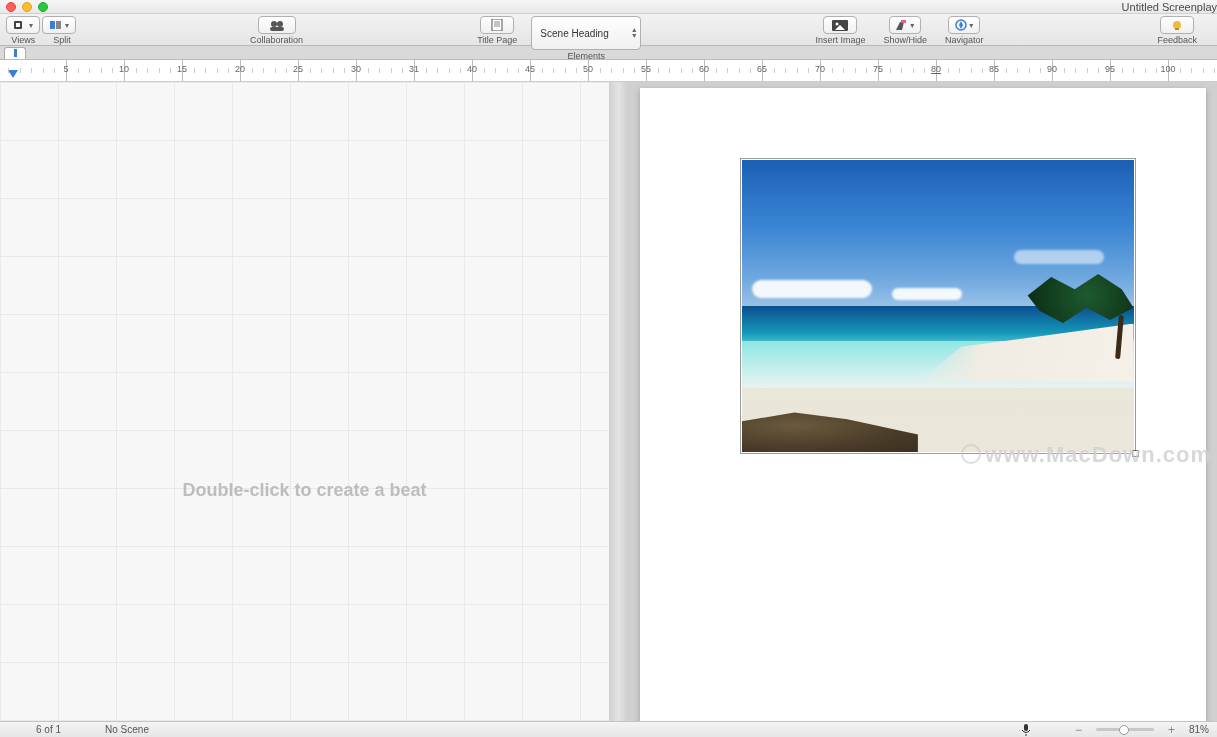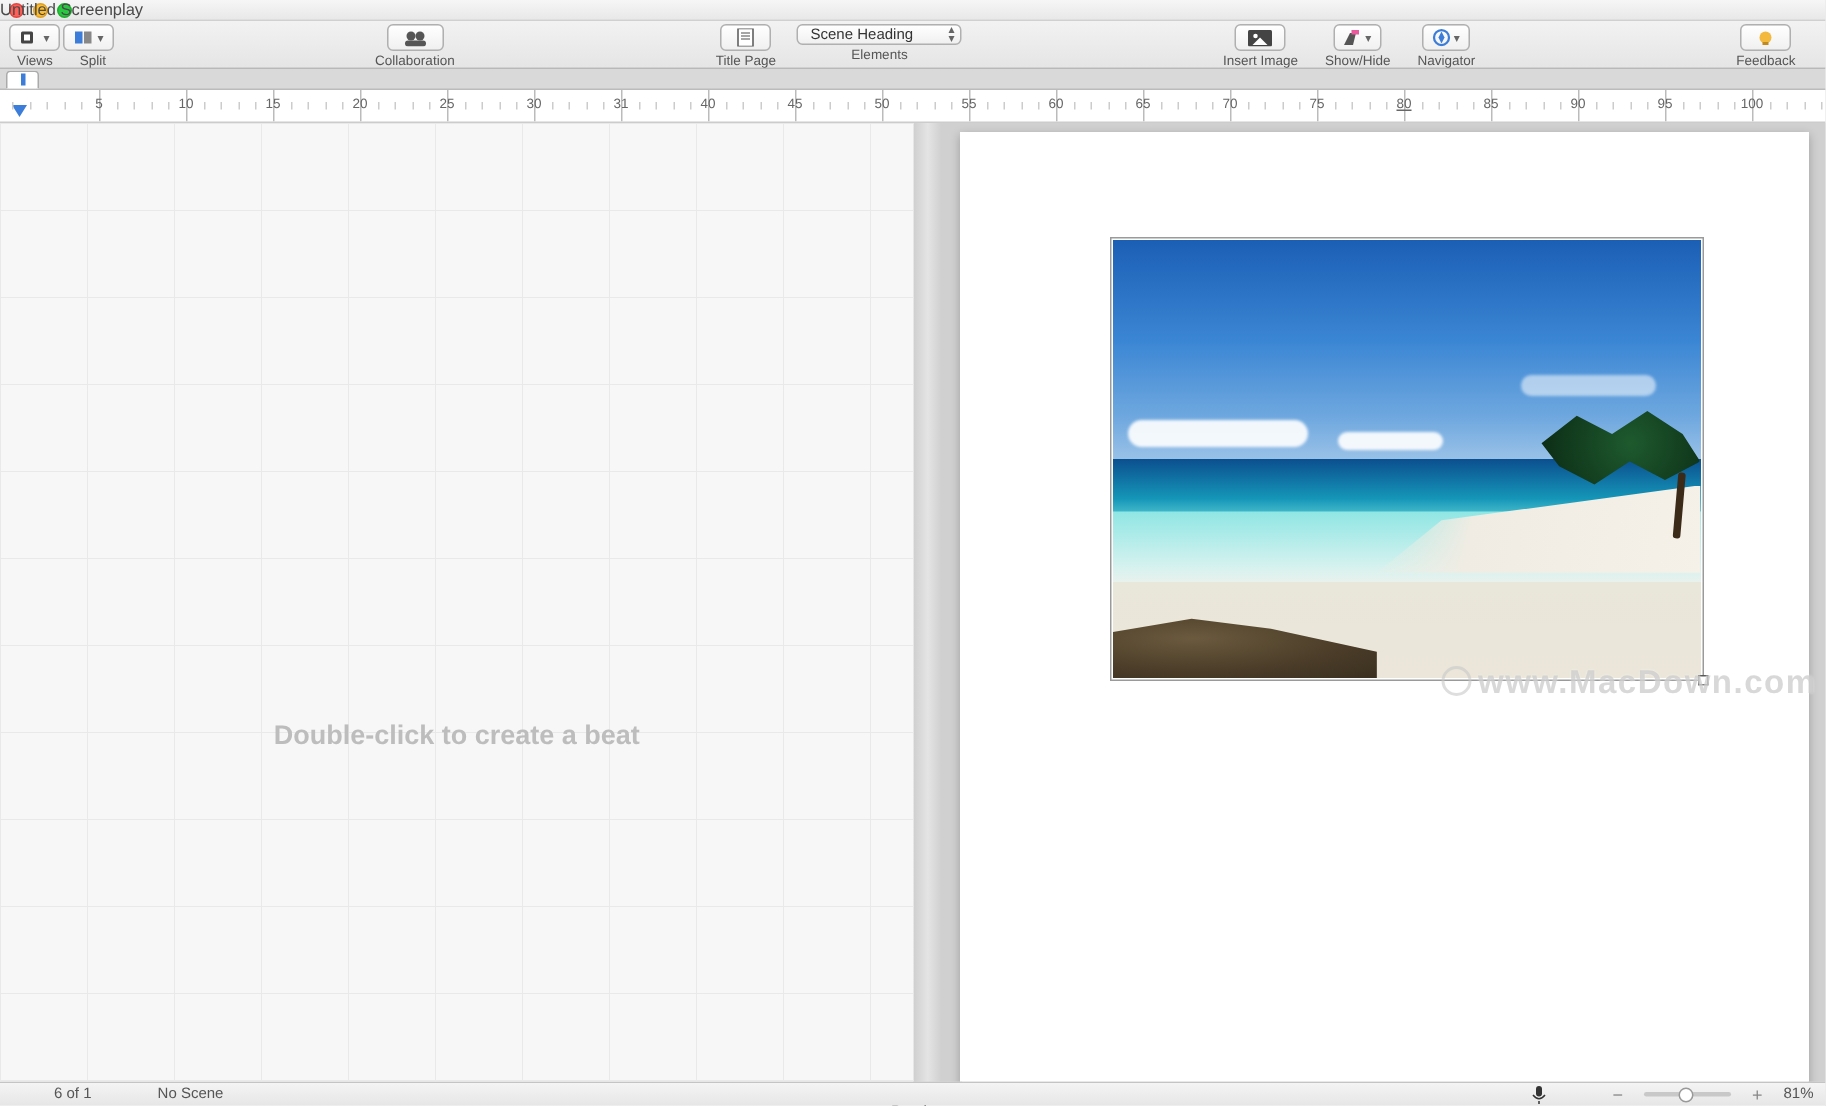--- a/index.html
+++ b/index.html
@@ -5,30 +5,30 @@
 * { margin: 0; padding: 0; box-sizing: border-box; font-family: -apple-system, "Helvetica Neue", Arial, sans-serif; }
 html, body { width: 1217px; height: 737px; overflow: hidden; background: #f0f0f0; }
 
 
 .titlebar { height: 14px; background: linear-gradient(#f6f6f6,#e8e8e8); display: flex; align-items: center; position: relative; border-bottom: 1px solid #d0d0d0; }
 .traffic { display: flex; gap: 6px; padding-left: 6px; }
 .traffic span { width: 10px; height: 10px; border-radius: 50%; display: inline-block; }
 .tl-close { background: #ff5f57; border: 1px solid #e24640; }
 .tl-min { background: #ffbd2e; border: 1px solid #dfa023; }
 .tl-max { background: #28c940; border: 1px solid #1dad2b; }
-.title { position: absolute; left: 0; right: 0; text-align: left; font-size: 11px; color: #4a4a4a; }
+.title { position: absolute; left: 0; right: 0; text-align: right; font-size: 11px; color: #4a4a4a; }
 
 
 .toolbar { height: 32px; background: linear-gradient(#f2f2f2,#e5e5e5); border-bottom: 1px solid #b8b8b8; display: flex; align-items: flex-start; padding: 2px 6px 0 6px; position: relative; }
 .tgroup { display: flex; flex-direction: column; align-items: center; margin-right: 14px; }
 .tgroup .btns { display: flex; gap: 2px; }
 .tgroup .lbl { font-size: 9px; color: #555; margin-top: 1px; }
 .tbtn { height: 18px; min-width: 28px; background: linear-gradient(#ffffff,#f0f0f0); border: 1px solid #b0b0b0; border-radius: 4px; display: flex; align-items: center; justify-content: center; font-size: 10px; color: #333; padding: 0 6px; cursor: pointer; }
 .tbtn svg { display: block; }
-.dropdown { height: 14px; width: 110px; background: linear-gradient(#ffffff,#f0f0f0); border: 1px solid #b0b0b0; border-radius: 4px; display: flex; align-items: center; justify-content: space-between; padding: 0 4px 0 8px; font-size: 10px; color: #333; cursor: pointer; }
+.dropdown { height: 34px; width: 110px; background: linear-gradient(#ffffff,#f0f0f0); border: 1px solid #b0b0b0; border-radius: 4px; display: flex; align-items: center; justify-content: space-between; padding: 0 4px 0 8px; font-size: 10px; color: #333; cursor: pointer; }
 .dropdown .arrows { font-size: 8px; line-height: 6px; color: #666; }
 .spacer { flex: 1; }
 .twolbl { display: flex; gap: 18px; }
 
 
 .pagetabs { height: 14px; background: #d9d9d9; border-bottom: 1px solid #bbb; display: flex; align-items: center; }
 .pagetab { width: 22px; height: 12px; margin-left: 4px; background: #fff; border: 1px solid #aaa; border-bottom: none; border-radius: 3px 3px 0 0; display:flex; align-items:center; justify-content:center; }
 .pagetab span { width: 3px; height: 8px; background: #3b7dd8; display: inline-block; }
 
 

